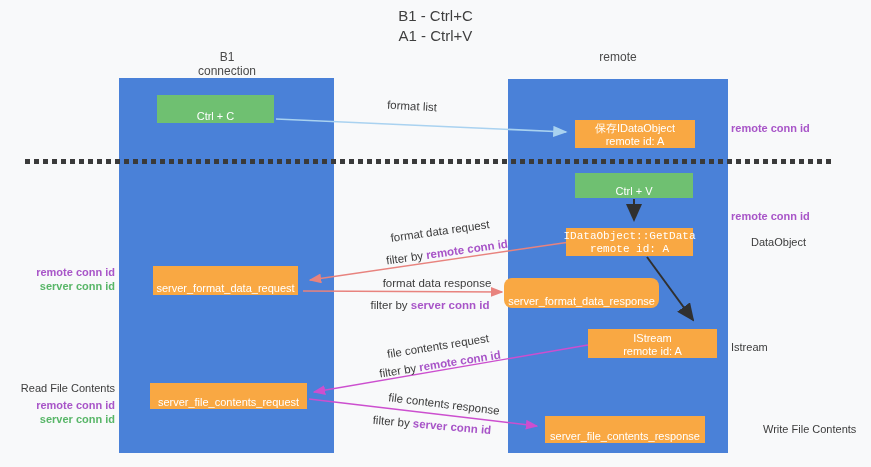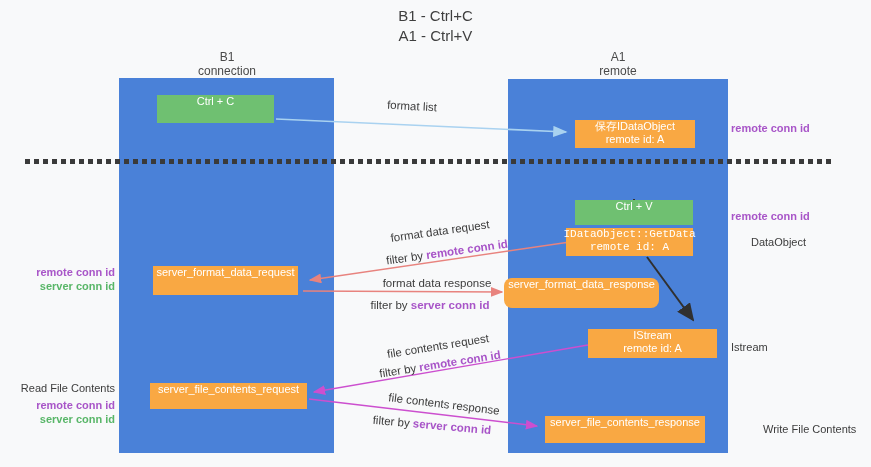--- a/index.html
+++ b/index.html
@@ -5,21 +5,21 @@
   * { margin:0; padding:0; box-sizing:border-box; }
   html,body { width:871px; height:467px; }
   body { font-family:"Liberation Sans","DejaVu Sans",sans-serif; background:#f8f9fa; position:relative; overflow:hidden; }
   #stage { position:absolute; left:0; top:0; width:871px; height:360px; }
 
   .title { position:absolute; left:0; top:6px; width:871px; text-align:center; color:#3f3f3f; font-size:15px; line-height:20px; }
 
   .lane { position:absolute; background:#4a81d8; }
   .lane-header { position:absolute; text-align:center; color:#4a4a4a; font-size:12px; line-height:14px; }
 
-  .node { position:absolute; display:flex; flex-direction:column; align-items:center; justify-content:flex-start;
+  .node { position:absolute; display:flex; flex-direction:column; align-items:center; justify-content:flex-end;
           color:#ffffff; text-align:center; font-size:11px; line-height:13px; }
   .node.orange { background:#f9a843; }
   .node.green  { background:#6fc071; }
 
   .dashes { position:absolute; left:25px; top:159px; width:806px; height:5px;
             background:repeating-linear-gradient(90deg,#3a3a3a 0 5px,transparent 5px 9px); }
 
   .elabel { position:absolute; white-space:nowrap; font-size:11.5px; color:#3c3c3c;
             transform:translate(-50%,-50%) rotate(var(--rot,0deg)); }
   .ann { position:absolute; white-space:nowrap; font-size:11px; color:#3c3c3c; }
@@ -38,21 +38,20 @@
   <div class="title">
     <div>B1 - Ctrl+C</div>
     <div>A1 - Ctrl+V</div>
   </div>
 
   <div class="lane-header" style="left:156px;top:50px;width:142px;">
     <div>B1</div>
     <div>connection</div>
   </div>
   <div class="lane-header" style="left:547px;top:50px;width:142px;">
-    <div>A1</div>
     <div>remote</div>
   </div>
 
   <div class="lane" style="left:119px;top:78px;width:215px;height:375px;"></div>
   <div class="lane" style="left:508px;top:79px;width:220px;height:374px;"></div>
 
   <div class="dashes"></div>
 
   <svg class="arrows" width="871" height="467" viewBox="0 0 871 467">
     <defs>
@@ -80,21 +79,21 @@
 
   <div class="node green" style="left:157px;top:95px;width:117px;height:28px;">
     <div>Ctrl + C</div>
   </div>
 
   <div class="node orange" style="left:575px;top:120px;width:120px;height:28px;">
     <div>保存IDataObject</div>
     <div>remote id: A</div>
   </div>
 
-  <div class="node green" style="left:575px;top:173px;width:118px;height:25px;margin-top:27px;">
+  <div class="node green" style="left:575px;top:173px;width:118px;height:25px;">
     <div>Ctrl + V</div>
   </div>
 
   <div class="node orange" style="left:566px;top:228px;width:127px;height:28px;font-family:Liberation Mono, monospace;">
     <div>IDataObject::GetData</div>
     <div>remote id: A</div>
   </div>
 
   <div class="node orange" style="left:153px;top:266px;width:145px;height:29px;">
     <div>server_format_data_request</div>

